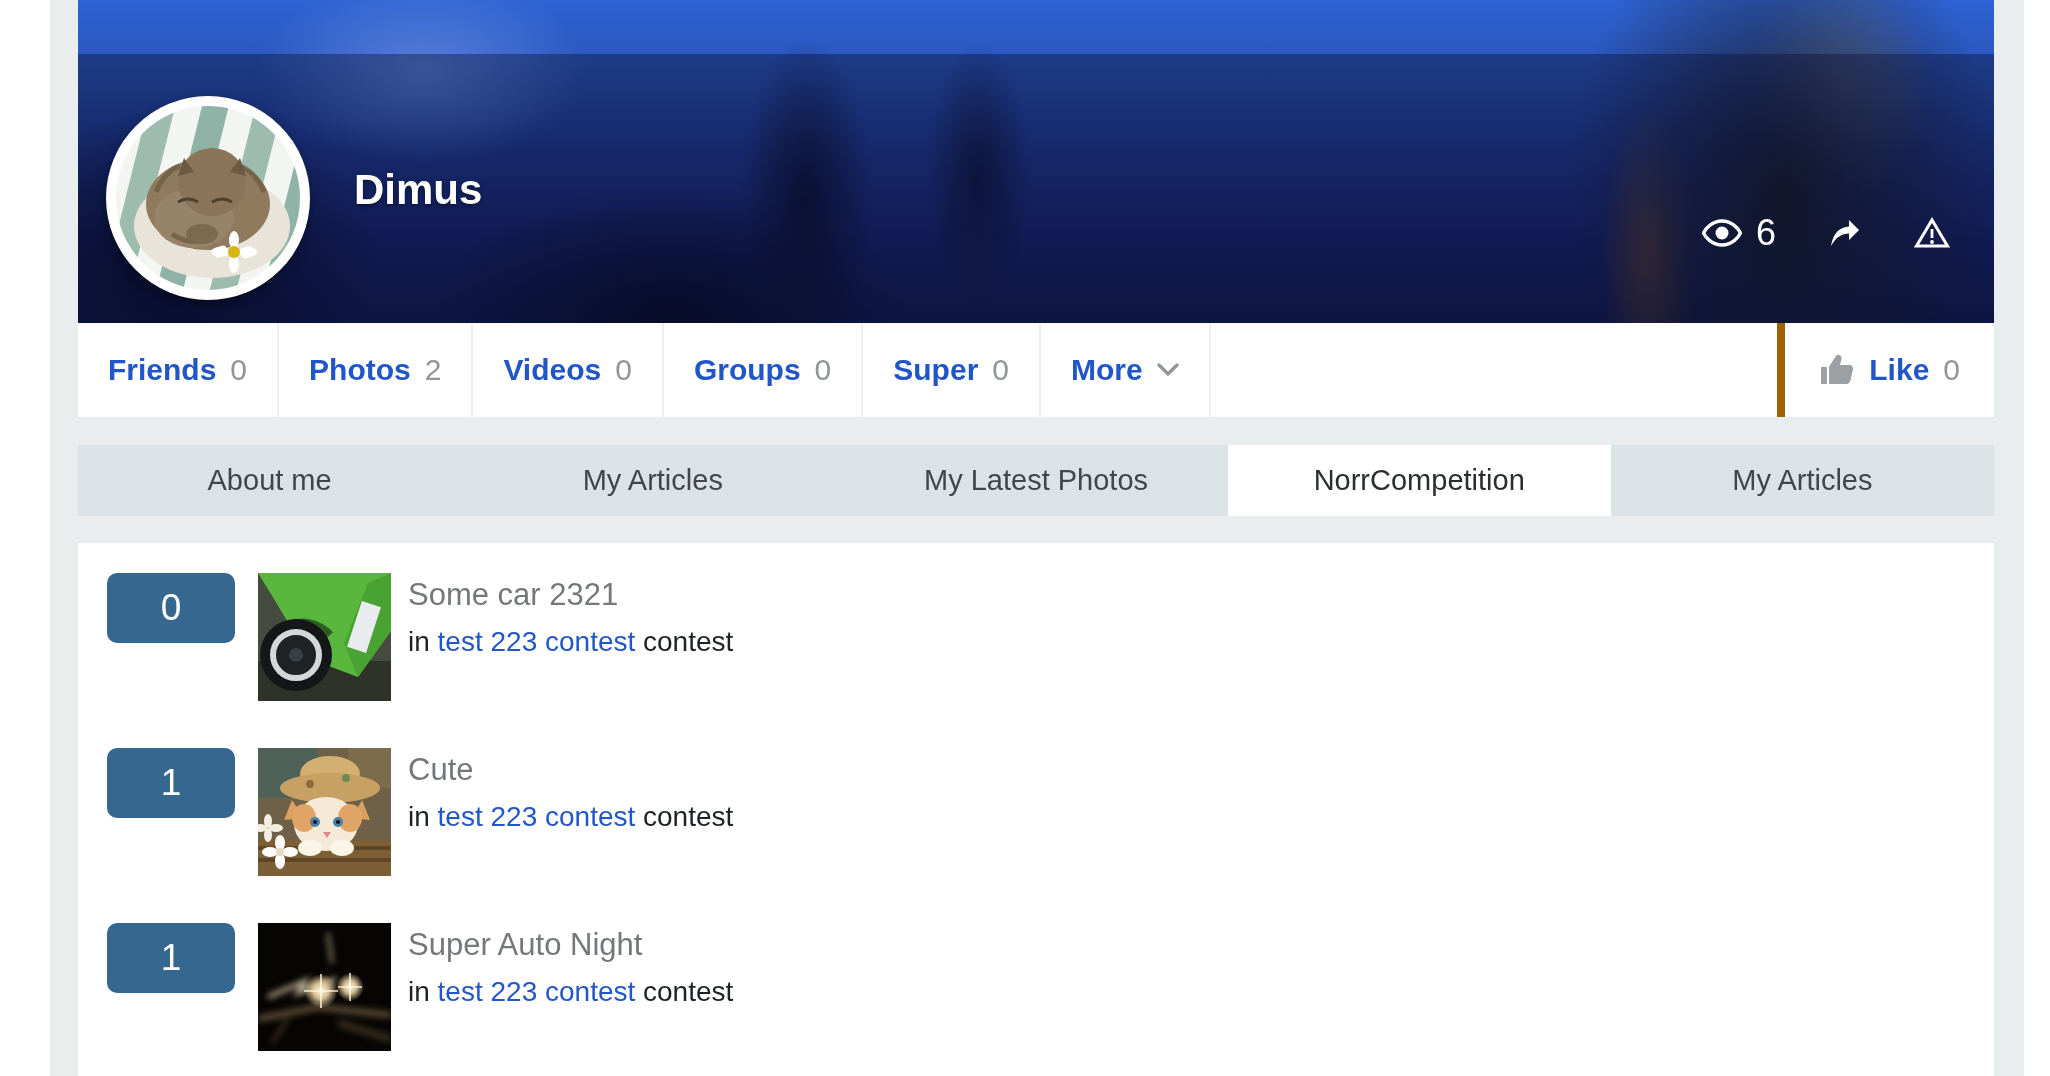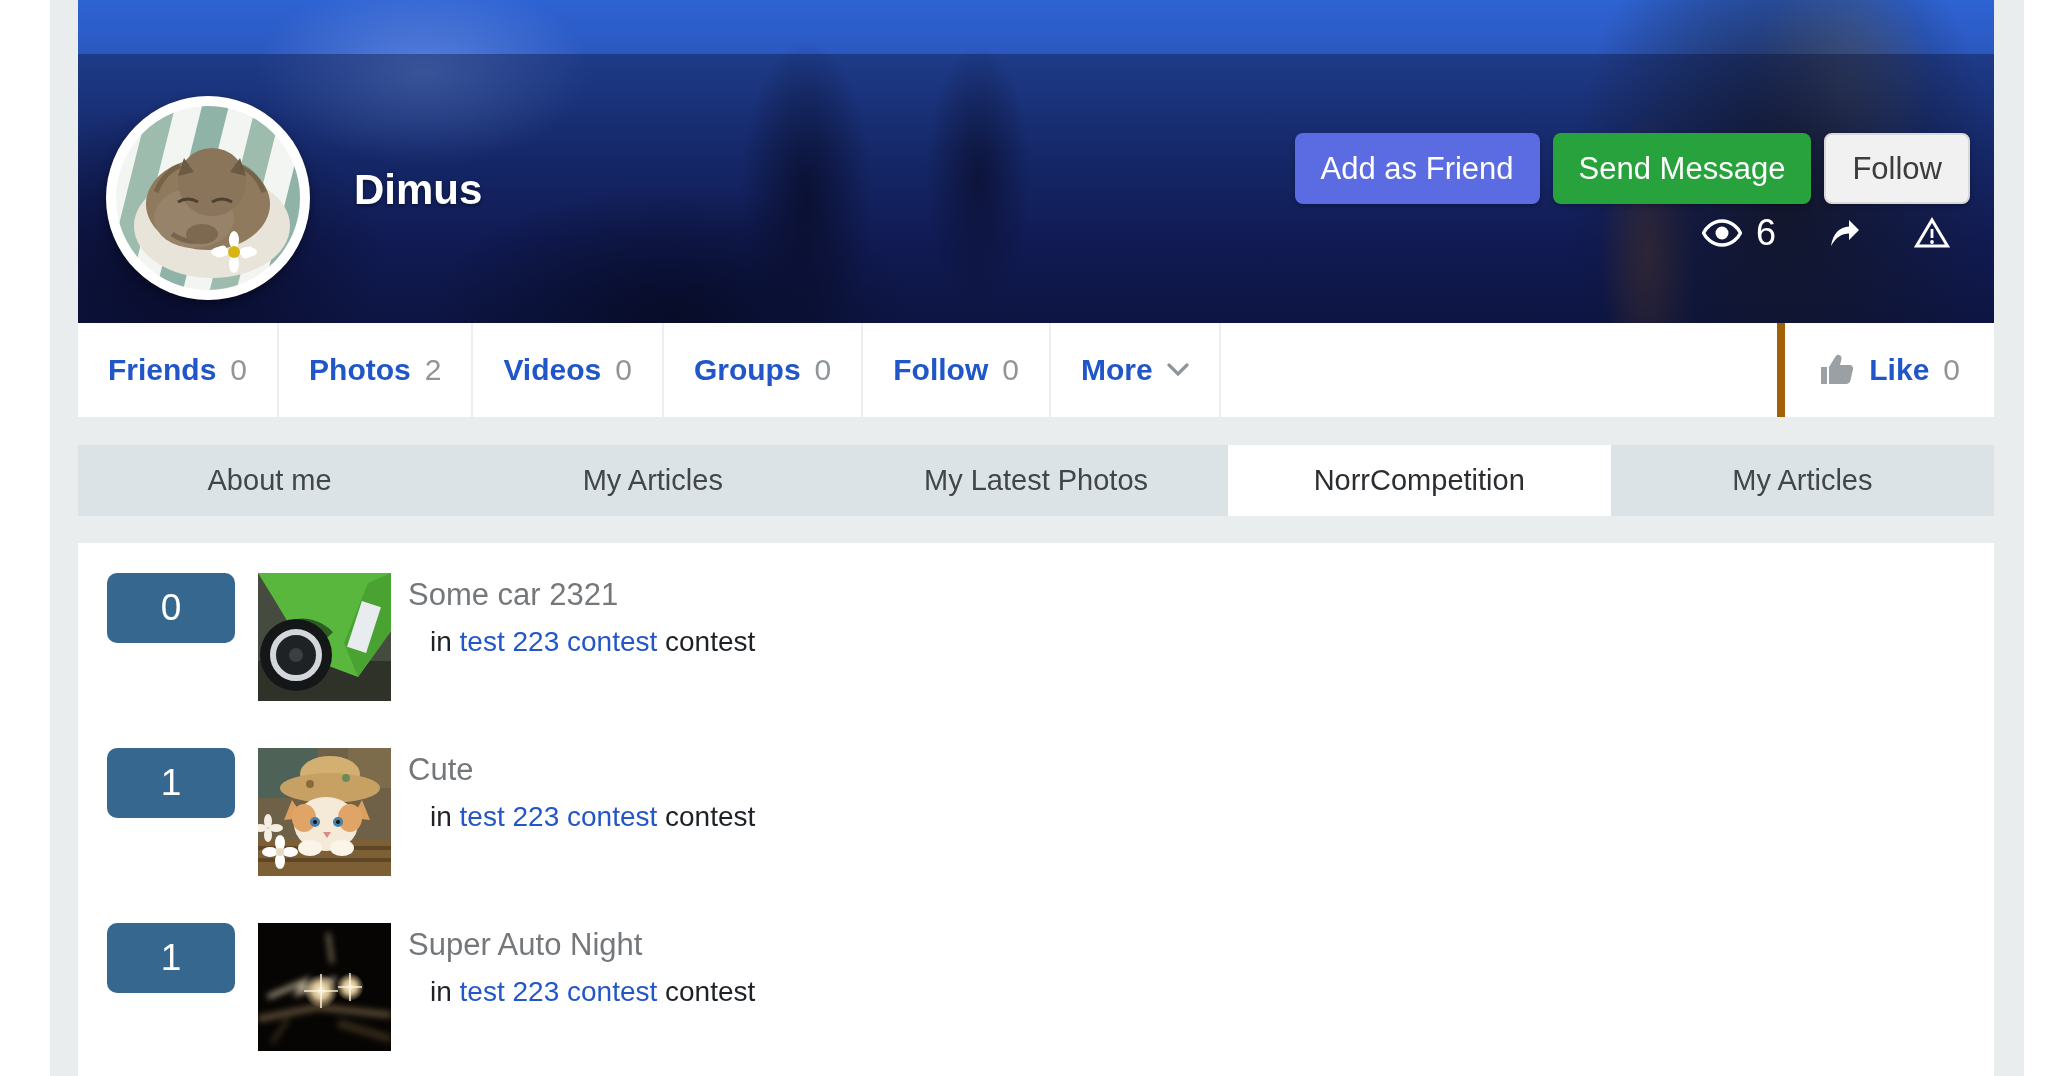--- a/index.html
+++ b/index.html
@@ -74,21 +74,21 @@
   .entry { display:flex; align-items:flex-start; margin-bottom:47px; }
   .vote-badge {
     width:128px; height:70px; border-radius:10px; background:#36678f;
     color:#ffffff; font-size:37px; display:flex; align-items:center; justify-content:center;
     margin-right:23px;
   }
   .thumb { width:133px; height:128px; margin-right:17px; overflow:hidden; cursor:pointer; }
   .thumb svg { display:block; }
   .entry-text { padding-top:4px; }
   .entry-title { font-size:31px; color:#75787b; line-height:36px; cursor:pointer; }
-  .entry-meta { margin-top:13px; font-size:28px; color:#1e2226;margin-left:22px; }
+  .entry-meta { margin-top:13px; font-size:28px; color:#1e2226; }
   .contest-link { color:#2356c6; cursor:pointer; }
 </style>
 </head>
 <body>
 
 <div class="container">
   <div class="inner">
 
     <div class="cover">
 
@@ -126,25 +126,20 @@
               <ellipse cx="-10" cy="-9" rx="7" ry="5" fill="#ffffff" transform="rotate(-40)"></ellipse>
               <ellipse cx="10" cy="9" rx="7" ry="5" fill="#ffffff" transform="rotate(-40)"></ellipse>
               <circle cx="0" cy="0" r="6" fill="#d8b514"></circle>
             </g>
           </g>
         </svg>
       </div>
 
       <div class="profile-name">Dimus</div>
 
-      <div class="actions">
-        <button class="btn btn-friend">Add as Friend</button>
-        <button class="btn btn-message">Send Message</button>
-        <button class="btn btn-follow">Follow</button>
-      </div>
 
       <div class="cover-meta">
         <svg class="meta-ico" width="40" height="28" viewBox="0 0 40 28">
           <path d="M20 2 C10 2 3.5 9.5 1.5 14 C3.5 18.5 10 26 20 26 C30 26 36.5 18.5 38.5 14 C36.5 9.5 30 2 20 2 Z" fill="none" stroke="#ffffff" stroke-width="3.4"></path>
           <circle cx="20" cy="14" r="6.5" fill="#ffffff"></circle>
         </svg>
         <span class="views-count">6</span>
         <span class="share-wrap">
           <svg class="meta-ico" width="34" height="32" viewBox="0 0 34 32">
             <path d="M3 29 C5 16 12 10 21 9.5 V3 L31 13 L21 23 V16.5 C14 16.5 8 20 3 29 Z" fill="#ffffff"></path>
@@ -171,21 +166,21 @@
       </div>
       <div class="nav-item">
         <span class="nav-label">Videos</span>
         <span class="nav-count">0</span>
       </div>
       <div class="nav-item">
         <span class="nav-label">Groups</span>
         <span class="nav-count">0</span>
       </div>
       <div class="nav-item">
-        <span class="nav-label">Follow</span>
+        <span class="nav-label">Super</span>
         <span class="nav-count">0</span>
       </div>
       <div class="nav-item">
         <span class="nav-label">More</span>
         <svg class="chev" width="22" height="14" viewBox="0 0 22 14">
           <polyline points="2,2 11,11 20,2" fill="none" stroke="#8f9598" stroke-width="3.2" stroke-linecap="round"></polyline>
         </svg>
       </div>
       <div class="nav-spacer"></div>
       <div class="nav-like">

